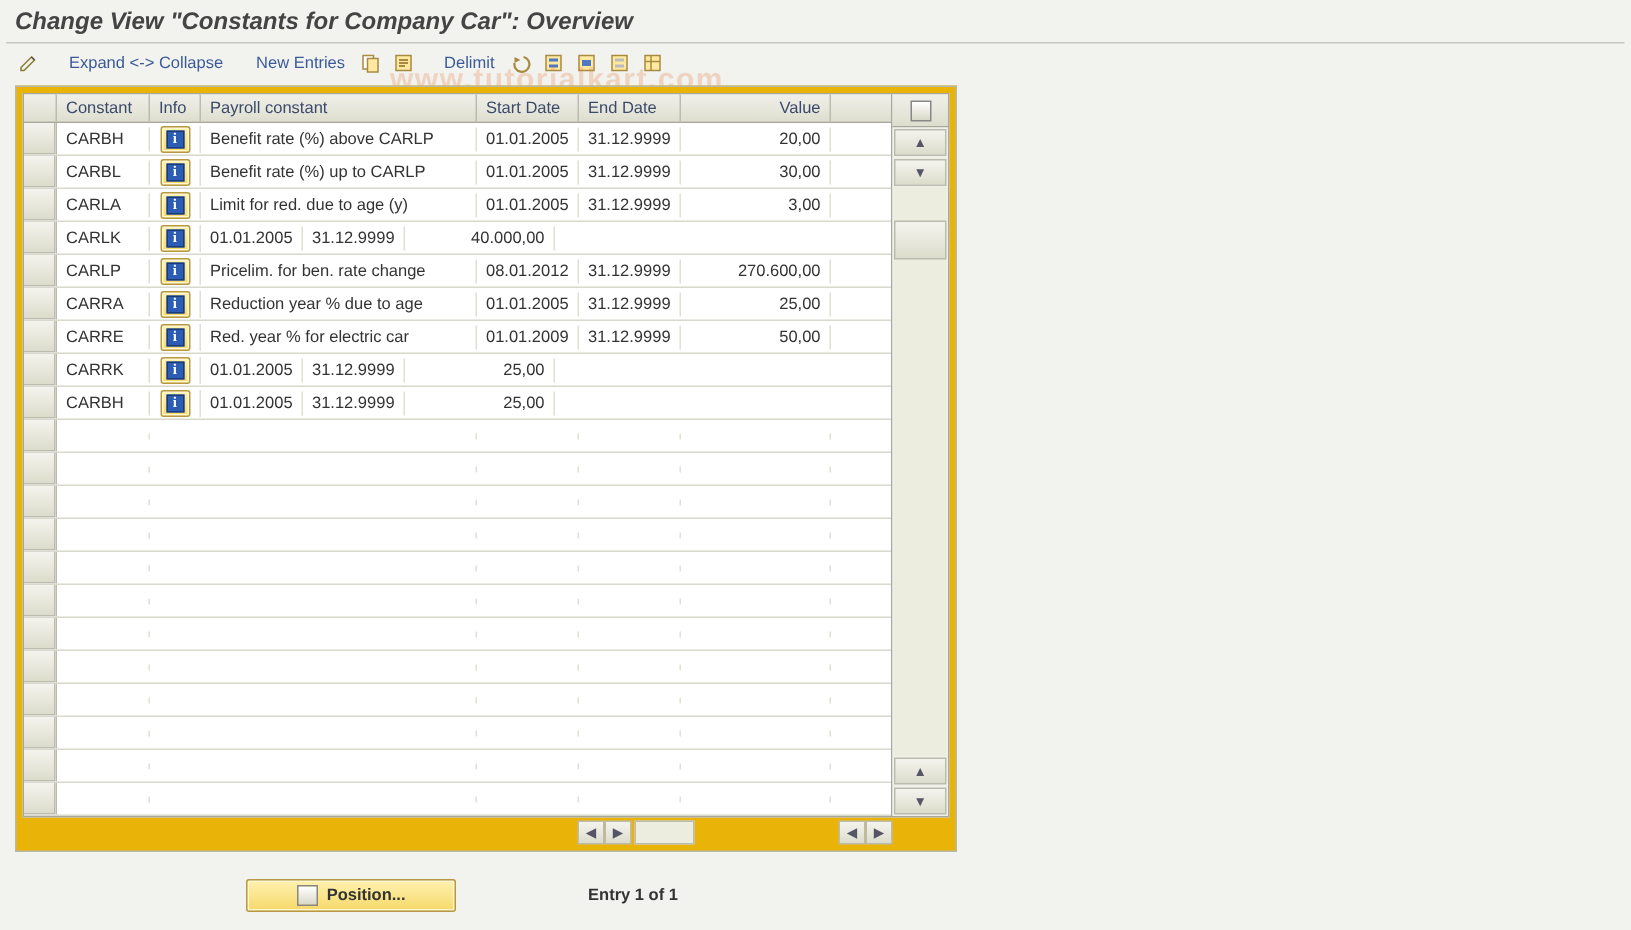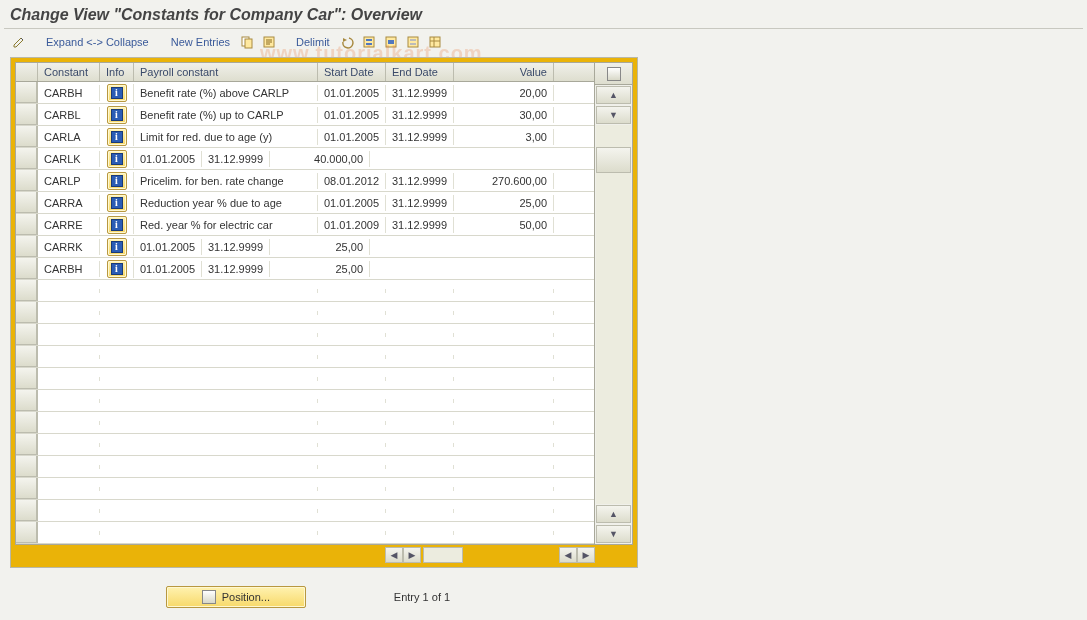--- a/index.html
+++ b/index.html
@@ -160,20 +160,21 @@
   .htrack {
     width:40px; height:16px; background:#ececdf; border:1px solid #bcbcae;
     margin:0 2px;
   }
   .footer {
     display:flex; align-items:center; justify-content:center;
     gap:88px;
     padding: 10px 0;
     width:596px;
     margin-left:10px;
+    font-weight:bold;
   }
   .pos-btn {
     display:flex; align-items:center; gap:6px;
     background: linear-gradient(#fff2b0,#f7d96a);
     border: 1px solid #b89840;
     border-radius: 2px;
     padding: 2px 14px;
     height: 22px;
     min-width: 140px;
     justify-content:center;

